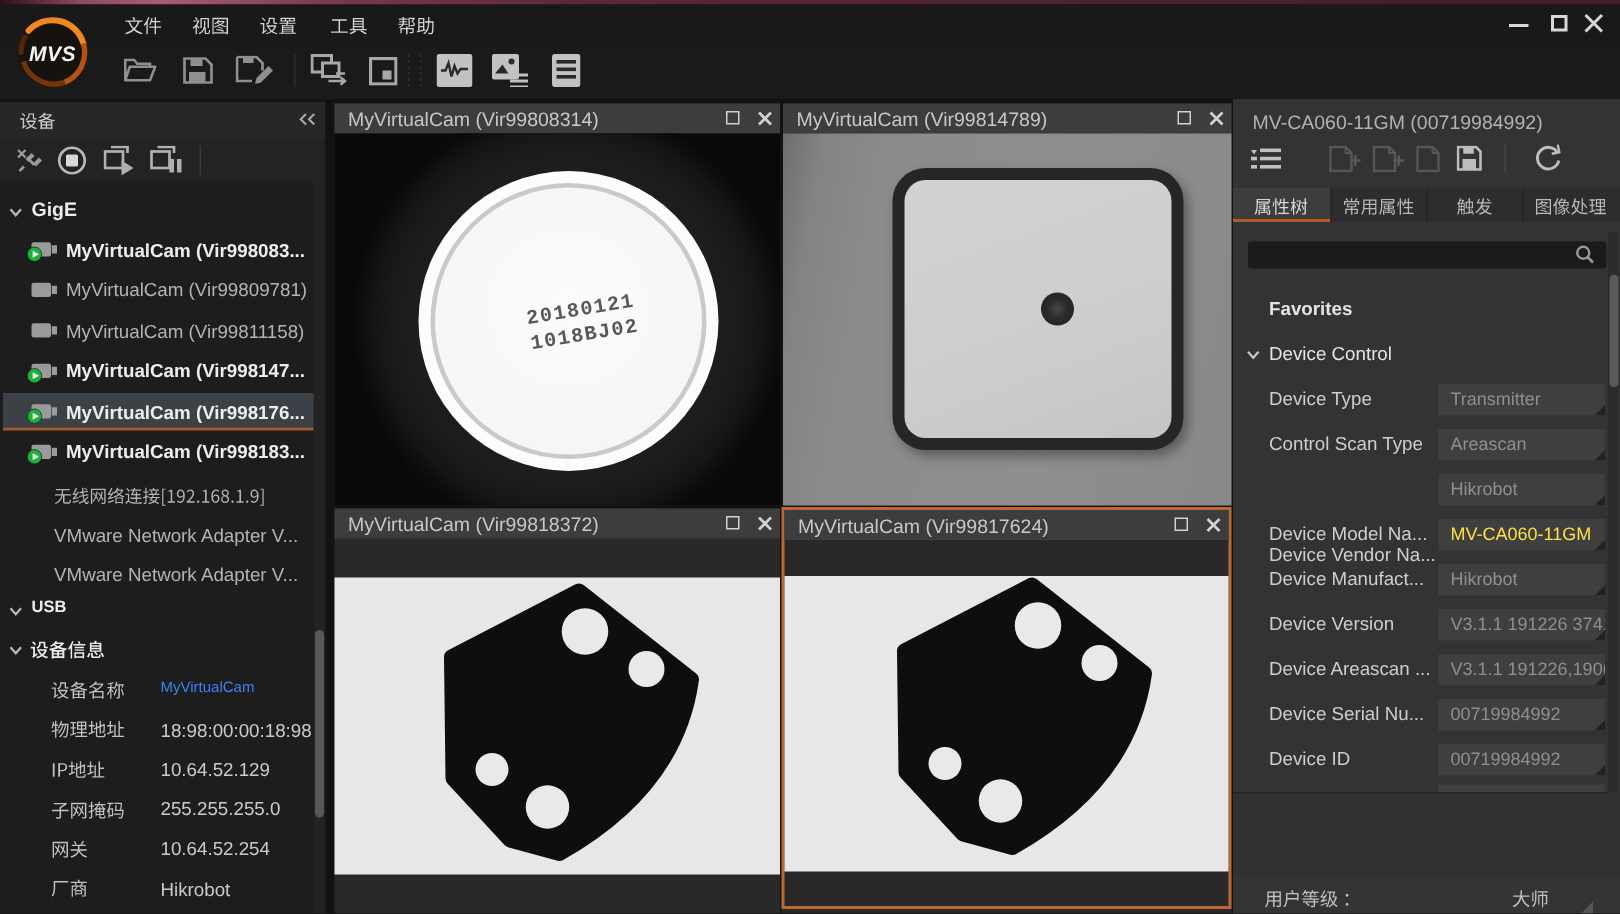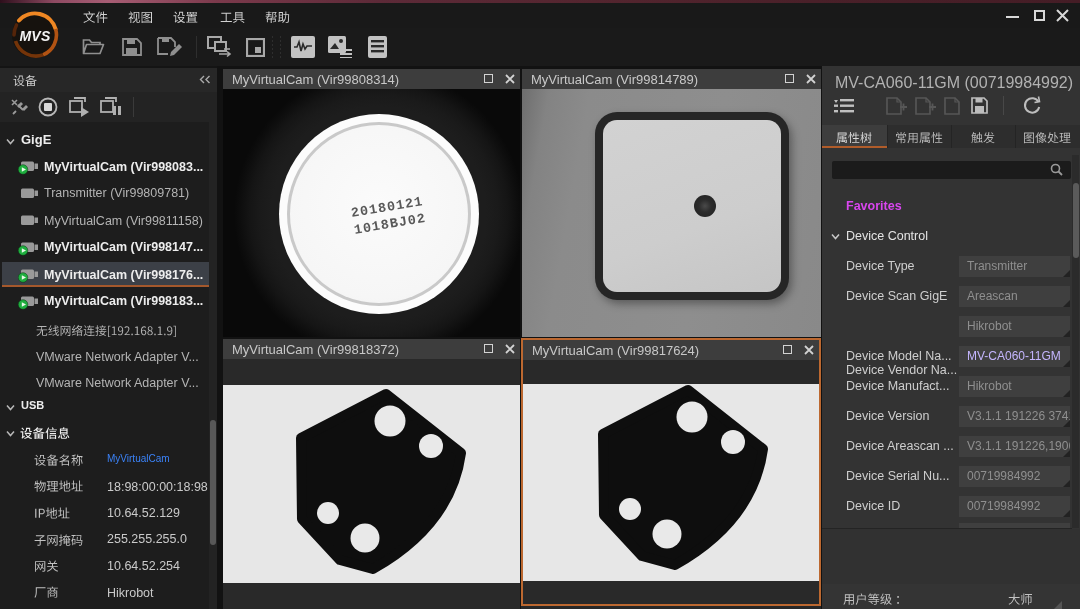--- a/index.html
+++ b/index.html
@@ -126,21 +126,21 @@
     <rect x="3" y="1.5" width="13" height="9.5" rx="1.5" fill="#9a9a9a"></rect>
     <rect x="16.5" y="3.5" width="3.5" height="5.5" fill="#9a9a9a"></rect>
     <circle cx="5" cy="9.5" r="4.8" fill="#1fae3f" stroke="#0c2e12" stroke-width="0.5"></circle>
     <path d="M3.8 7.2 L8 9.5 L3.8 11.8 z" fill="#eafaea"></path>
   </svg>
 <div class="txt" style="left:44px;top:160px;font-size:12.5px;font-weight:bold;color:#ededed;">MyVirtualCam (Vir998083...</div>
 <svg class="abs" style="left:18px;top:187.0px;" width="22" height="15" viewBox="0 0 22 15">
     <rect x="3" y="1.5" width="13" height="9.5" rx="1.5" fill="#9a9a9a"></rect>
     <rect x="16.5" y="3.5" width="3.5" height="5.5" fill="#9a9a9a"></rect>
   </svg>
-<div class="txt" style="left:44px;top:186px;font-size:12.5px;font-weight:normal;color:#b4b4b4;">Transmitter (Vir99809781)</div>
+<div class="txt" style="left:44px;top:186px;font-size:12.5px;font-weight:normal;color:#b4b4b4;">MyVirtualCam (Vir99809781)</div>
 <svg class="abs" style="left:18px;top:214.0px;" width="22" height="15" viewBox="0 0 22 15">
     <rect x="3" y="1.5" width="13" height="9.5" rx="1.5" fill="#9a9a9a"></rect>
     <rect x="16.5" y="3.5" width="3.5" height="5.5" fill="#9a9a9a"></rect>
   </svg>
 <div class="txt" style="left:44px;top:214px;font-size:12.5px;font-weight:normal;color:#b4b4b4;">MyVirtualCam (Vir99811158)</div>
 <svg class="abs" style="left:18px;top:241.0px;" width="22" height="15" viewBox="0 0 22 15">
     <rect x="3" y="1.5" width="13" height="9.5" rx="1.5" fill="#9a9a9a"></rect>
     <rect x="16.5" y="3.5" width="3.5" height="5.5" fill="#9a9a9a"></rect>
     <circle cx="5" cy="9.5" r="4.8" fill="#1fae3f" stroke="#0c2e12" stroke-width="0.5"></circle>
     <path d="M3.8 7.2 L8 9.5 L3.8 11.8 z" fill="#eafaea"></path>
@@ -263,21 +263,21 @@
     <g transform="translate(2,-3)">
       <path d="M163 9 L238 68 Q228 140 150 184 L117 175 L79 134 L78 53 Z" fill="#0e0e0e" stroke="#0e0e0e" stroke-width="10" stroke-linejoin="round"></path>
       <circle cx="167" cy="36" r="15.5" fill="#e9e9e9"></circle>
       <circle cx="208" cy="61" r="12" fill="#e9e9e9"></circle>
       <circle cx="105" cy="128" r="11" fill="#e9e9e9"></circle>
       <circle cx="142" cy="153" r="14.5" fill="#e9e9e9"></circle>
     </g>
   </svg>
 <div class="abs" style="left:521px;top:606px;width:300px;height:3px;background:#272727;"></div>
 <div class="abs" style="left:822px;top:66px;width:258px;height:543px;background:#333333;"></div>
-<div class="txt" style="left:835px;top:74px;font-size:16px;color:#b2b2b2;">MV-CA060-11GM (00719984992)</div>
+<div class="txt" style="left:835px;top:74px;font-size:13px;color:#b2b2b2;">MV-CA060-11GM (00719984992)</div>
 <svg class="abs" style="left:833px;top:98px;" width="22" height="16" viewBox="0 0 22 16">
 <path d="M1 2 l4 0 -2 3 z" fill="#c0c0c0"></path>
 <rect x="7" y="1" width="14" height="2.4" fill="#c0c0c0"></rect>
 <rect x="7" y="6.5" width="14" height="2.4" fill="#c0c0c0"></rect>
 <rect x="7" y="12" width="14" height="2.4" fill="#c0c0c0"></rect>
 <rect x="1" y="6.5" width="4" height="2.4" fill="#c0c0c0"></rect>
 <rect x="1" y="12" width="4" height="2.4" fill="#c0c0c0"></rect>
   </svg>
 <svg class="abs" style="left:886px;top:97px;" width="22" height="18" viewBox="0 0 22 18">
     <path d="M1 1 h10 l4 4 v12 h-14 z" stroke="#575757" stroke-width="1.6" fill="none"></path>
@@ -319,43 +319,43 @@
     </svg></div>
 <div class="abs" style="left:1015px;top:125px;width:1px;height:23px;background:#242424;"></div>
 <div class="abs" style="left:1023px;top:130px;"><svg width="49" height="15" viewBox="0 -12.0 49 14.6" style="overflow:visible">
       <path d="M4.5 -3.3C5.5 -3.1 6.7 -2.7 7.4 -2.4L7.7 -3C7.1 -3.3 5.8 -3.7 4.9 -3.9ZM3.3 -1.8C5 -1.6 7 -1.1 8.2 -0.7L8.6 -1.4C7.4 -1.8 5.3 -2.3 3.7 -2.4ZM1 -9.6V1H1.9V0.5H10.1V1H11V-9.6ZM1.9 -0.3V-8.7H10.1V-0.3ZM5 -8.5C4.4 -7.5 3.3 -6.6 2.3 -6C2.5 -5.8 2.8 -5.6 2.9 -5.4C3.3 -5.7 3.7 -6 4 -6.3C4.4 -5.9 4.8 -5.5 5.3 -5.2C4.3 -4.7 3.2 -4.4 2.1 -4.2C2.2 -4 2.4 -3.6 2.5 -3.4C3.7 -3.7 5 -4.1 6.1 -4.8C7.1 -4.2 8.2 -3.8 9.4 -3.6C9.5 -3.8 9.7 -4.1 9.9 -4.2C8.8 -4.4 7.8 -4.8 6.8 -5.2C7.7 -5.8 8.5 -6.5 9 -7.3L8.5 -7.6L8.3 -7.5H5.2C5.4 -7.8 5.6 -8 5.7 -8.2ZM4.5 -6.8 4.6 -6.8H7.7C7.3 -6.4 6.7 -6 6.1 -5.6C5.5 -5.9 4.9 -6.3 4.5 -6.8Z M17.8 -8.5H20C19.8 -8.2 19.5 -7.8 19.3 -7.5H17C17.3 -7.9 17.6 -8.2 17.8 -8.5ZM17.8 -10.1C17.3 -9.1 16.4 -7.8 15.1 -6.9C15.3 -6.7 15.5 -6.5 15.7 -6.3C15.9 -6.4 16.1 -6.6 16.3 -6.8V-5H18.2C17.6 -4.5 16.7 -3.9 15.4 -3.6C15.6 -3.4 15.9 -3.1 16 -3C17 -3.3 17.8 -3.8 18.4 -4.2C18.6 -4 18.8 -3.8 18.9 -3.6C18.1 -2.9 16.6 -2.2 15.4 -1.8C15.6 -1.7 15.8 -1.4 15.9 -1.2C17 -1.6 18.4 -2.4 19.2 -3.1C19.4 -2.9 19.5 -2.7 19.5 -2.4C18.6 -1.5 16.8 -0.6 15.3 -0.1C15.5 0 15.7 0.3 15.9 0.5C17.2 0.1 18.7 -0.8 19.7 -1.7C19.8 -0.9 19.7 -0.3 19.4 -0C19.2 0.2 19.1 0.2 18.8 0.2C18.6 0.2 18.3 0.2 18 0.1C18.2 0.4 18.2 0.7 18.3 0.9C18.5 0.9 18.8 0.9 19 0.9C19.4 0.9 19.7 0.9 20 0.5C20.6 0 20.7 -1.2 20.3 -2.5L20.9 -2.8C21.3 -1.5 22.1 -0.3 23.1 0.3C23.2 0.1 23.4 -0.3 23.6 -0.4C22.7 -0.9 22 -1.9 21.6 -3.1C22 -3.3 22.5 -3.6 22.9 -3.9L22.3 -4.4C21.7 -4 20.9 -3.5 20.1 -3.1C19.8 -3.7 19.5 -4.2 18.9 -4.6L19.2 -5H22.8V-7.5H20.2C20.6 -8 20.9 -8.4 21.2 -8.9L20.7 -9.3L20.5 -9.2H18.3L18.7 -9.9ZM17.1 -6.9H19.2C19.2 -6.5 19.1 -6.1 18.8 -5.6H17.1ZM20 -6.9H21.9V-5.6H19.6C19.9 -6.1 20 -6.5 20 -6.9ZM15.1 -10C14.5 -8.2 13.5 -6.4 12.3 -5.2C12.5 -5 12.8 -4.6 12.9 -4.4C13.2 -4.7 13.6 -5.2 13.9 -5.7V0.9H14.8V-7.1C15.2 -7.9 15.7 -8.9 16 -9.8Z M29.1 -7.3C28.9 -5.7 28.5 -4.3 27.9 -3.1C27.4 -4 27 -5 26.7 -6.3C26.8 -6.7 26.9 -7 27 -7.3ZM26.6 -10C26.3 -7.7 25.6 -5.4 24.6 -4.2C24.9 -4 25.2 -3.8 25.4 -3.7C25.7 -4.1 26 -4.6 26.2 -5.2C26.5 -4 26.9 -3.1 27.4 -2.3C26.6 -1.1 25.6 -0.3 24.4 0.3C24.6 0.4 25 0.8 25.2 1C26.3 0.4 27.2 -0.4 28 -1.5C29.4 0.2 31.4 0.6 33.4 0.6H35.2C35.3 0.3 35.4 -0.1 35.6 -0.3C35.1 -0.3 33.9 -0.3 33.5 -0.3C31.6 -0.3 29.8 -0.7 28.5 -2.3C29.3 -3.8 29.9 -5.6 30.1 -8L29.5 -8.2L29.4 -8.2H27.2C27.4 -8.7 27.5 -9.3 27.6 -9.8ZM31.4 -10.1V-1.2H32.3V-6.2C33.2 -5.3 34 -4.2 34.5 -3.4L35.2 -3.9C34.7 -4.8 33.6 -6.1 32.7 -7.1L32.3 -6.9V-10.1Z M41.7 -6.5H43.5V-4.9H41.7ZM44.3 -6.5H46.2V-4.9H44.3ZM41.7 -8.7H43.5V-7.2H41.7ZM44.3 -8.7H46.2V-7.2H44.3ZM39.8 -0.3V0.6H47.6V-0.3H44.4V-1.9H47.2V-2.7H44.4V-4.2H47V-9.5H40.9V-4.2H43.5V-2.7H40.7V-1.9H43.5V-0.3ZM36.4 -1.2 36.6 -0.3C37.7 -0.6 39.1 -1.1 40.4 -1.5L40.2 -2.4L38.9 -2V-5H40.1V-5.8H38.9V-8.4H40.3V-9.3H36.6V-8.4H38V-5.8H36.7V-5H38V-1.7C37.4 -1.5 36.9 -1.3 36.4 -1.2Z" fill="#b8b8b8"></path>
     </svg></div>
 <div class="abs" style="left:832px;top:161px;width:239px;height:18px;background:#1b1b1b;border-radius:2px;"></div>
 <svg class="abs" style="left:1050px;top:163px;" width="13" height="13" viewBox="0 0 13 13">
 <circle cx="5.5" cy="5.5" r="4" stroke="#999" stroke-width="1.6" fill="none"></circle>
 <path d="M8.5 8.5 L12 12" stroke="#999" stroke-width="1.8"></path>
   </svg>
-<div class="txt" style="left:846px;top:199px;font-size:12.5px;font-weight:bold;color:#d946ef;">Favorites</div>
+<div class="txt" style="left:846px;top:199px;font-size:12.5px;font-weight:bold;color:#e5e5e5;">Favorites</div>
 <svg class="abs" style="left:831px;top:233px;" width="9" height="7" viewBox="0 0 9 7">
     <path d="M1 1.5 l3.5 4 3.5 -4" stroke="#c8c8c8" stroke-width="1.5" fill="none"></path>
   </svg>
 <div class="txt" style="left:846px;top:229px;font-size:12.5px;font-weight:normal;color:#e4e4e4;">Device Control</div>
 <div class="txt" style="left:846px;top:259px;font-size:12.5px;color:#cecece;">Device Type</div>
 <div class="abs" style="left:959px;top:256px;width:111px;height:21px;background:#3f3f3f;overflow:hidden;">
     <div class="txt" style="left:8px;top:3px;font-size:12px;color:#8f8f8f;">Transmitter</div>
     <div class="abs" style="right:0;bottom:0;width:0;height:0;border-left:7px solid transparent;border-bottom:7px solid #222;"></div>
   </div>
-<div class="txt" style="left:846px;top:289px;font-size:12.5px;color:#cecece;">Device Scan GigE</div>
+<div class="txt" style="left:846px;top:289px;font-size:12.5px;color:#cecece;">Control Scan Type</div>
 <div class="abs" style="left:959px;top:286px;width:111px;height:21px;background:#3f3f3f;overflow:hidden;">
     <div class="txt" style="left:8px;top:3px;font-size:12px;color:#8f8f8f;">Areascan</div>
     <div class="abs" style="right:0;bottom:0;width:0;height:0;border-left:7px solid transparent;border-bottom:7px solid #222;"></div>
   </div>
 <div class="txt" style="left:846px;top:319px;font-size:12.5px;color:#cecece;margin-top:44px;">Device Vendor Na...</div>
 <div class="abs" style="left:959px;top:316px;width:111px;height:21px;background:#3f3f3f;overflow:hidden;">
     <div class="txt" style="left:8px;top:3px;font-size:12px;color:#8f8f8f;">Hikrobot</div>
     <div class="abs" style="right:0;bottom:0;width:0;height:0;border-left:7px solid transparent;border-bottom:7px solid #222;"></div>
   </div>
 <div class="txt" style="left:846px;top:349px;font-size:12.5px;color:#cecece;">Device Model Na...</div>
 <div class="abs" style="left:959px;top:346px;width:111px;height:21px;background:#3f3f3f;overflow:hidden;">
-    <div class="txt" style="left:8px;top:3px;font-size:12px;color:#c4b5fd;">MV-CA060-11GM</div>
+    <div class="txt" style="left:8px;top:3px;font-size:12px;color:#fde047;">MV-CA060-11GM</div>
     <div class="abs" style="right:0;bottom:0;width:0;height:0;border-left:7px solid transparent;border-bottom:7px solid #222;"></div>
   </div>
 <div class="txt" style="left:846px;top:379px;font-size:12.5px;color:#cecece;">Device Manufact...</div>
 <div class="abs" style="left:959px;top:376px;width:111px;height:21px;background:#3f3f3f;overflow:hidden;">
     <div class="txt" style="left:8px;top:3px;font-size:12px;color:#8f8f8f;">Hikrobot</div>
     <div class="abs" style="right:0;bottom:0;width:0;height:0;border-left:7px solid transparent;border-bottom:7px solid #222;"></div>
   </div>
 <div class="txt" style="left:846px;top:409px;font-size:12.5px;color:#cecece;">Device Version</div>
 <div class="abs" style="left:959px;top:406px;width:111px;height:21px;background:#3f3f3f;overflow:hidden;">
     <div class="txt" style="left:8px;top:3px;font-size:12px;color:#8f8f8f;">V3.1.1 191226 37419</div>

